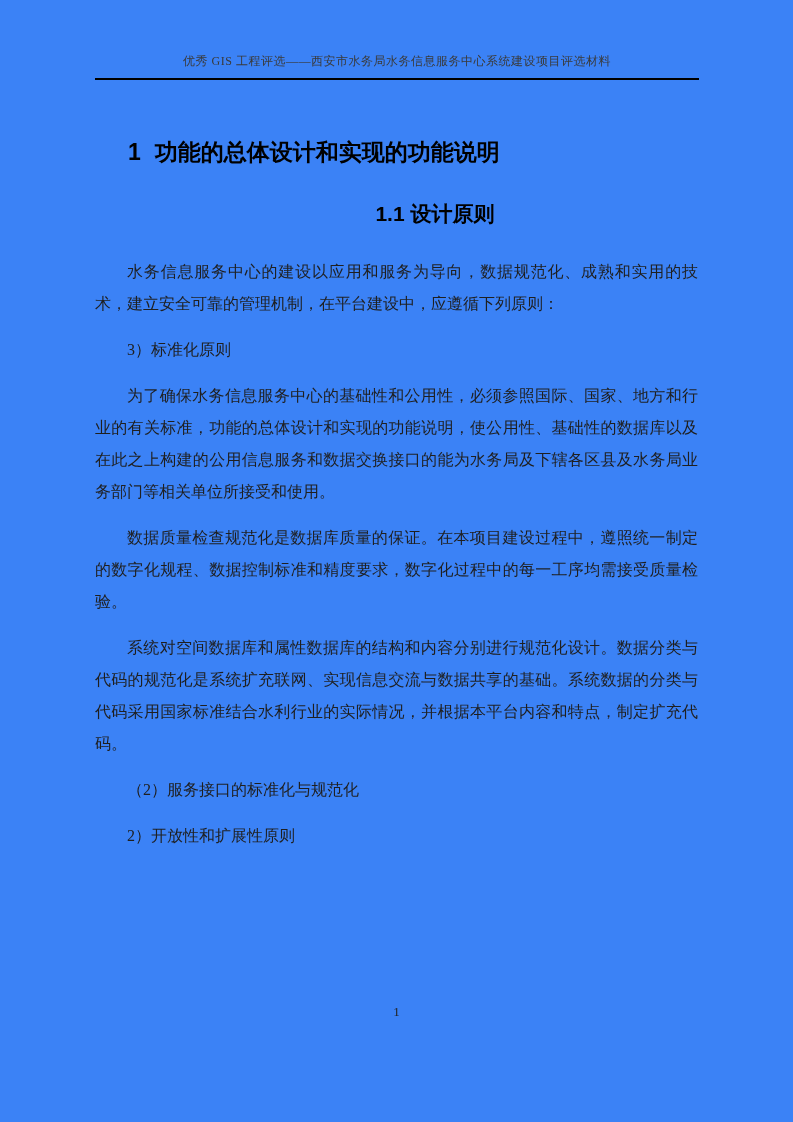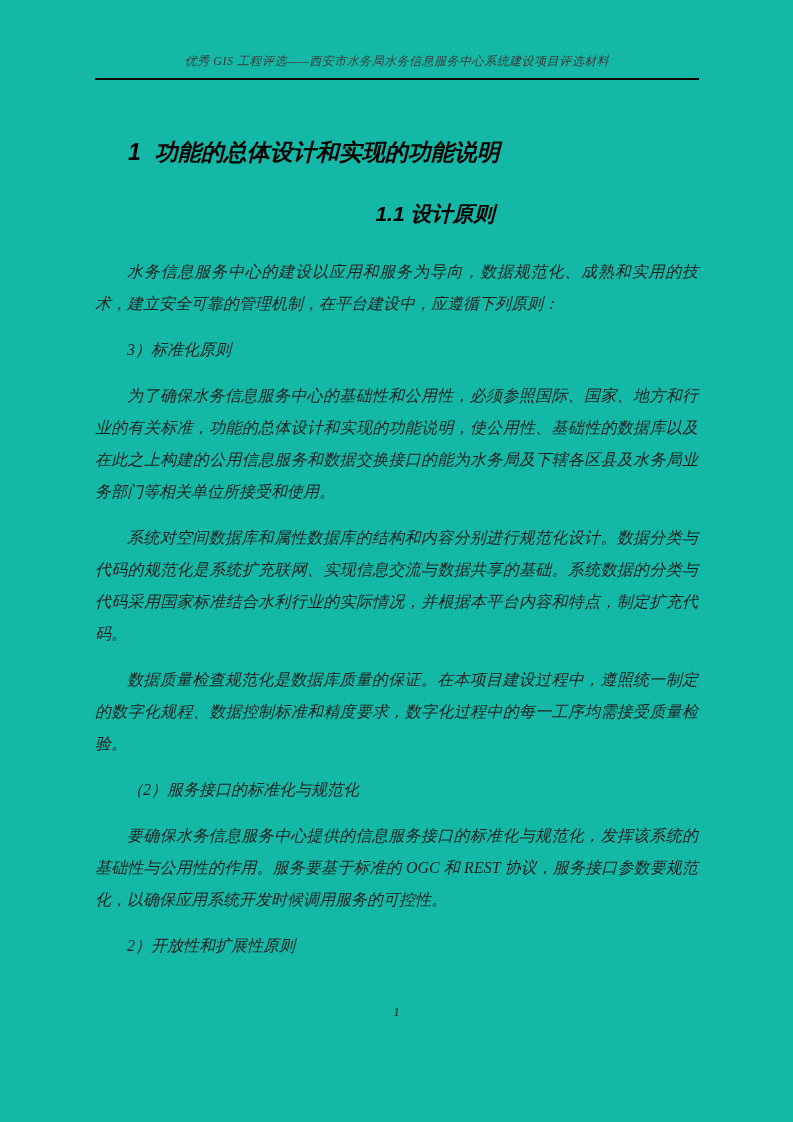--- a/index.html
+++ b/index.html
@@ -4,25 +4,24 @@
 <style>
   html, body {
     margin: 0;
     padding: 0;
     background: #ffffff;
   }
   .page {
     position: relative;
     width: 793px;
     height: 1122px;
-    background: #14b8a6;
+    background: #3b82f6;
     overflow: hidden;
     font-family: "Liberation Serif", "DejaVu Serif", serif;
     color: #1f1f1f;
-    font-style: italic;
   }
   
   .page-header {
     position: absolute;
     top: 0;
     left: 95px;
     width: 604px;
     padding-top: 53px;
     border-bottom: 2px solid #000000;
   }
@@ -97,24 +96,23 @@
     </div>
 
     <div class="h2">
       <span class="h-number">1.1</span><span>设计原则</span>
     </div>
 
     <div class="paragraphs">
       <p>水务信息服务中心的建设以应用和服务为导向，数据规范化、成熟和实用的技术，建立安全可靠的管理机制，在平台建设中，应遵循下列原则：</p>
       <p>3）标准化原则</p>
       <p>为了确保水务信息服务中心的基础性和公用性，必须参照国际、国家、地方和行业的有关标准，功能的总体设计和实现的功能说明，使公用性、基础性的数据库以及在此之上构建的公用信息服务和数据交换接口的能为水务局及下辖各区县及水务局业务部门等相关单位所接受和使用。</p>
+      <p>数据质量检查规范化是数据库质量的保证。在本项目建设过程中，遵照统一制定的数字化规程、数据控制标准和精度要求，数字化过程中的每一工序均需接受质量检验。</p>
       <p>系统对空间数据库和属性数据库的结构和内容分别进行规范化设计。数据分类与代码的规范化是系统扩充联网、实现信息交流与数据共享的基础。系统数据的分类与代码采用国家标准结合水利行业的实际情况，并根据本平台内容和特点，制定扩充代码。</p>
-      <p>数据质量检查规范化是数据库质量的保证。在本项目建设过程中，遵照统一制定的数字化规程、数据控制标准和精度要求，数字化过程中的每一工序均需接受质量检验。</p>
       <p>（2）服务接口的标准化与规范化</p>
-      <p>要确保水务信息服务中心提供的信息服务接口的标准化与规范化，发挥该系统的基础性与公用性的作用。服务要基于标准的 OGC 和 REST 协议，服务接口参数要规范化，以确保应用系统开发时候调用服务的可控性。</p>
       <p>2）开放性和扩展性原则</p>
     </div>
 
   </div>
 
   <div class="page-footer">
     <span>1</span>
   </div>
 
 </div>

